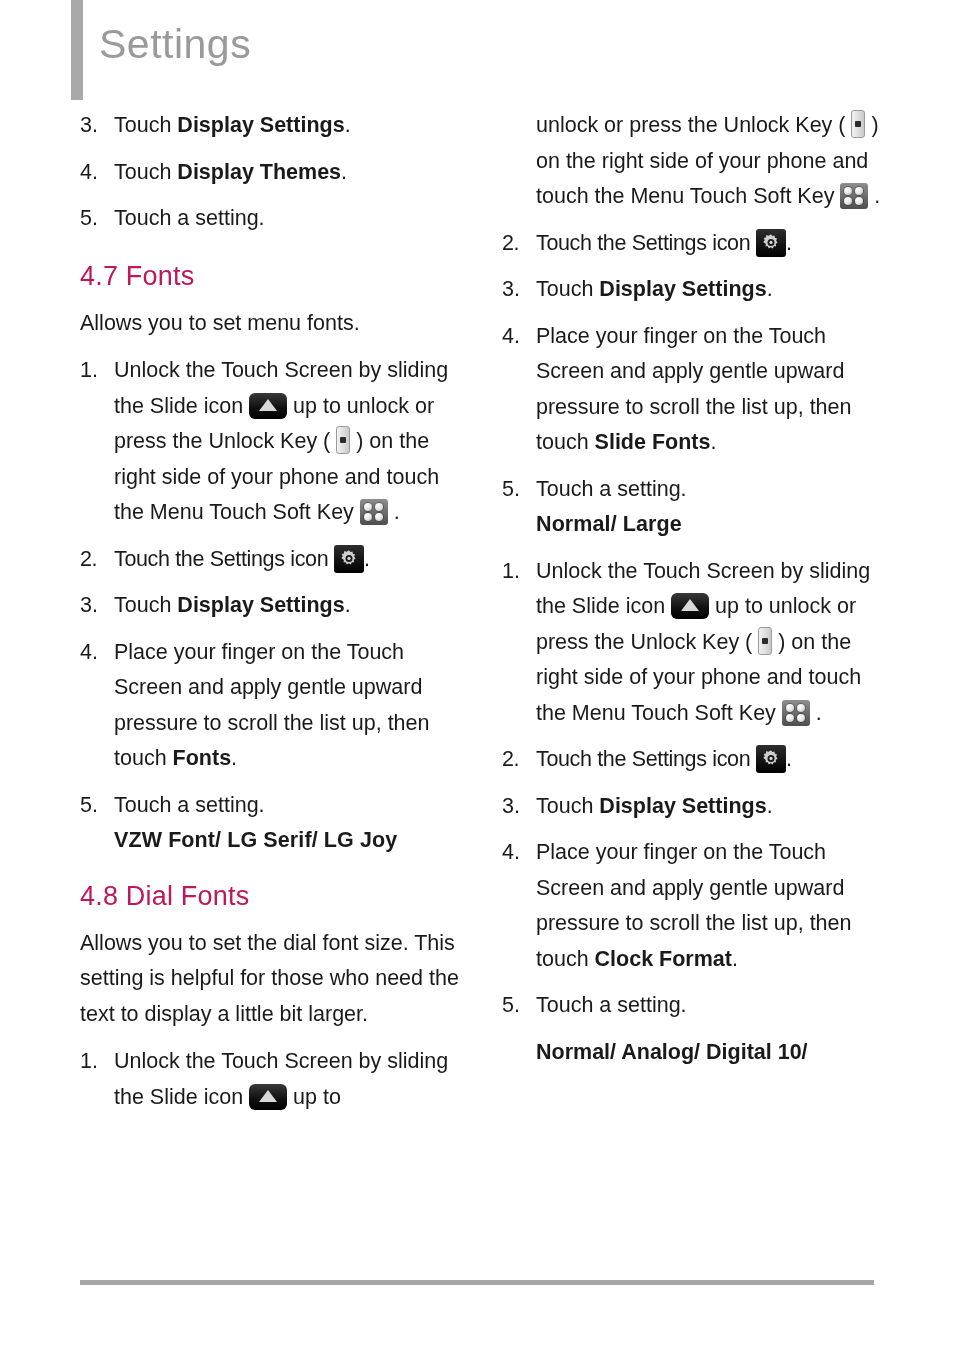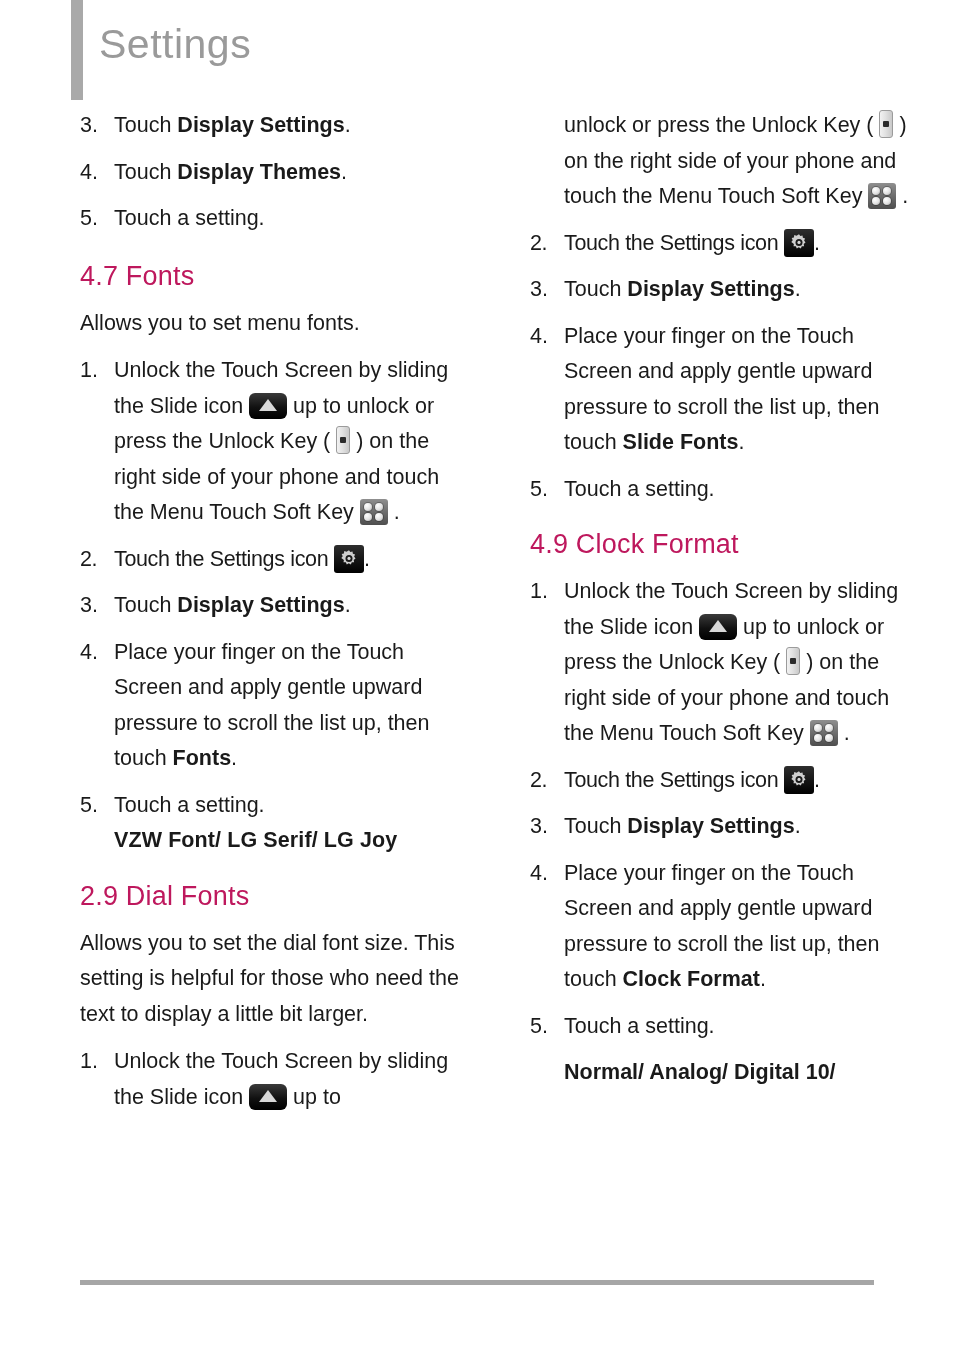--- a/index.html
+++ b/index.html
@@ -43,21 +43,21 @@
     line-height: 1;
   }
 
   
   .col {
     position: absolute;
     top: 108px;
     width: 380px;
   }
   .col-left  { left: 80px;  }
-  .col-right { left: 502px; margin-left: 28px; }
+  .col-right { left: 502px; }
 
   
   .para {
     font-size: 21.5px;
     line-height: 35.5px;
     margin: 0 0 12px 0;
     color: #1a1a1a;
   }
 
   .step {
@@ -284,21 +284,21 @@
   </div>
 
   <div class="step">
     <span class="num">5.</span>
     <span class="step-body">
       <span>Touch a setting.</span>
       <span class="sub">VZW Font/ LG Serif/ LG Joy</span>
     </span>
   </div>
 
-  <h2 class="section">2.9 Dial Fonts</h2>
+  <h2 class="section">4.8 Dial Fonts</h2>
 
   <p class="para">Allows you to set the dial font size. This setting is helpful for those who need the text to display a little bit larger.</p>
 
   <div class="step">
     <span class="num">1.</span>
     <span class="step-body"><span>Unlock the Touch Screen by sliding the Slide icon </span><span class="icon ico-slide"></span><span> up to</span></span>
   </div>
 
 </div>
 
@@ -326,24 +326,24 @@
 
   <div class="step">
     <span class="num">4.</span>
     <span class="step-body"><span>Place your finger on the Touch Screen and apply gentle upward pressure to scroll the list up, then touch  </span><b>Slide Fonts</b><span>.</span></span>
   </div>
 
   <div class="step">
     <span class="num">5.</span>
     <span class="step-body">
       <span>Touch a setting.</span>
+      <span class="sub">Normal/ Large</span>
     </span>
   </div>
 
-  <h2 class="section">4.9 Clock Format</h2>
 
   <div class="step">
     <span class="num">1.</span>
     <span class="step-body"><span>Unlock the Touch Screen by sliding the Slide icon </span><span class="icon ico-slide"></span><span> up to unlock or press the Unlock Key ( </span><span class="icon ico-unlock"></span><span> ) on the right side of your phone and touch the Menu Touch Soft Key </span><span class="icon ico-menukey"><i></i><i></i><i></i><i></i></span><span> .</span></span>
   </div>
 
   <div class="step compact">
     <span class="num">2.</span>
     <span class="step-body"><span>Touch the Settings icon </span><span class="icon ico-gear"><svg width="24" height="24" viewBox="0 0 24 24" aria-hidden="true">
             <g fill="#cfcfcf">

